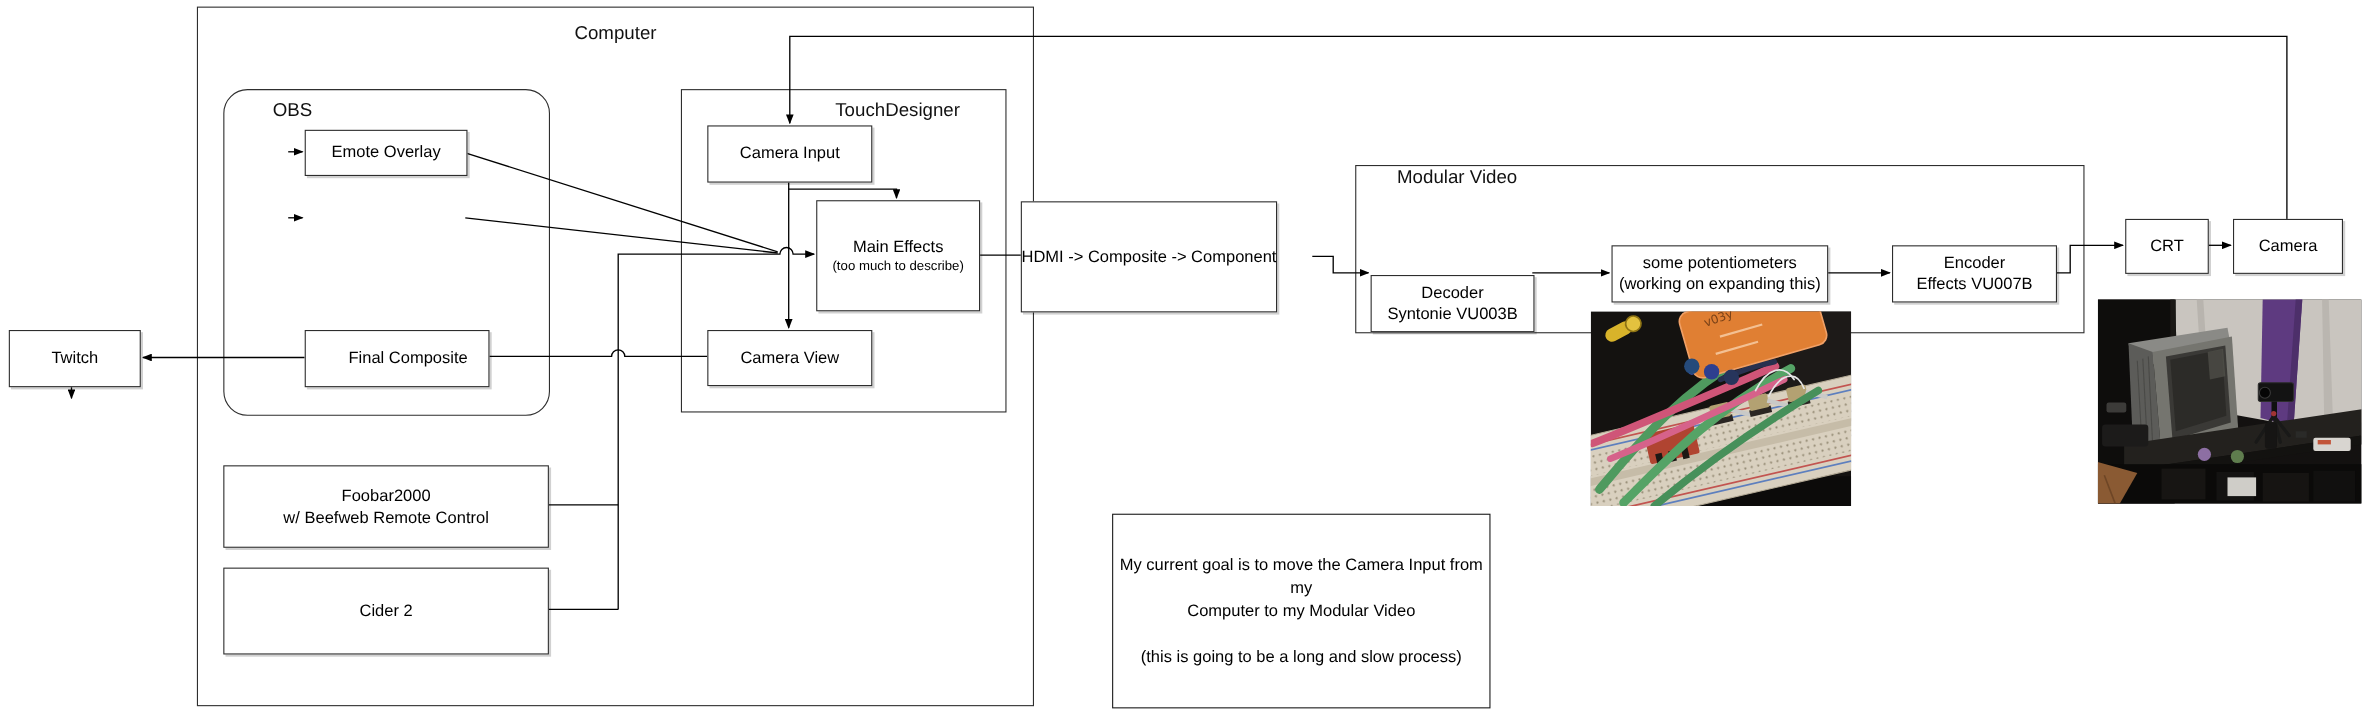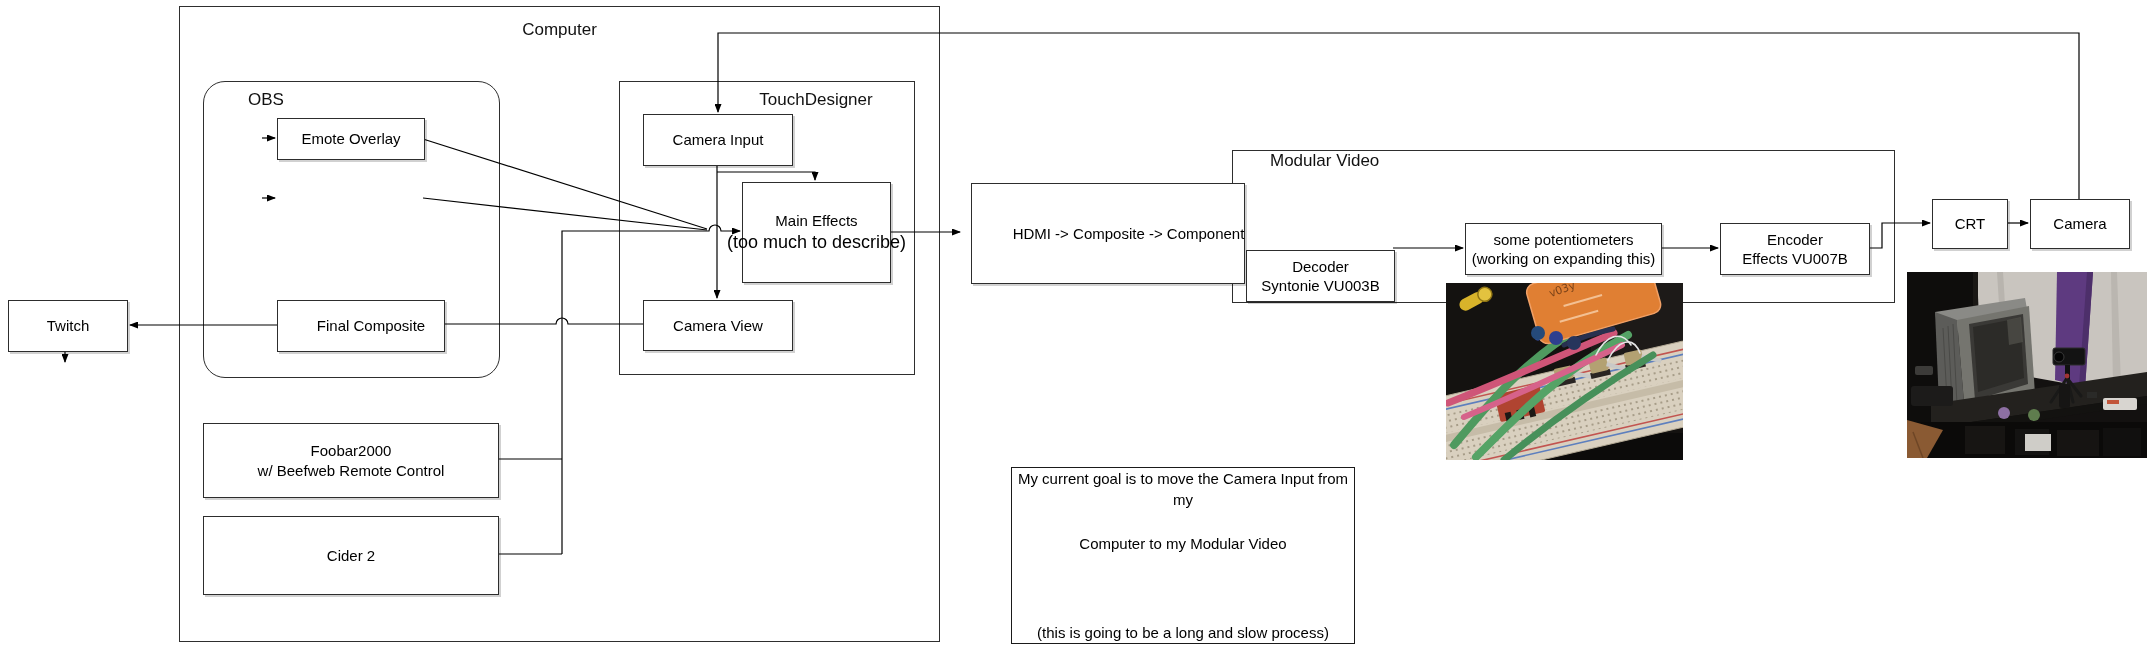--- a/index.html
+++ b/index.html
@@ -117,28 +117,28 @@
   <div class="node" style="left:203px;top:516px;width:294px;height:77px;">
     <div class="l">Cider 2</div>
   </div>
 
   <div class="node" style="left:643px;top:114px;width:148px;height:50px;">
     <div class="l">Camera Input</div>
   </div>
 
   <div class="node" style="left:742px;top:182px;width:147px;height:99px;">
     <div class="l">Main Effects</div>
-    <div class="l" style="font-size:18px;">(too much to describe)</div>
+    <div class="l" style="font-size:12px;">(too much to describe)</div>
   </div>
 
   <div class="node" style="left:643px;top:300px;width:148px;height:49px;">
     <div class="l">Camera View</div>
   </div>
 
-  <div class="node" style="left:971px;top:183px;width:231px;height:99px;padding-left:41px;">
+  <div class="node" style="left:928px;top:183px;width:231px;height:99px;">
     <div class="l">HDMI -&gt; Composite -&gt; Component</div>
   </div>
 
   <div class="node" style="left:1246px;top:223px;width:147px;height:50px;margin-top:27px;">
     <div class="l">Decoder</div>
     <div class="l">Syntonie VU003B</div>
   </div>
 
   <div class="node" style="left:1465px;top:223px;width:195px;height:50px;">
     <div class="l">some potentiometers</div>
@@ -151,21 +151,21 @@
   </div>
 
   <div class="node" style="left:1932px;top:199px;width:74px;height:48px;">
     <div class="l">CRT</div>
   </div>
 
   <div class="node" style="left:2030px;top:199px;width:98px;height:48px;">
     <div class="l">Camera</div>
   </div>
 
-  <div class="note-box" style="left:1011px;top:467px;width:342px;height:175px;justify-content:space-between;">
+  <div class="note-box" style="left:1011px;top:467px;width:342px;height:175px;">
     <div>My current goal is to move the Camera Input from my</div>
     <div>Computer to my Modular Video</div>
     <div class="spacer"></div>
     <div>(this is going to be a long and slow process)</div>
   </div>
 
   <div class="photo" style="left:1446px;top:283px;width:237px;height:177px;" role="img" aria-label="Photo: breadboard with three potentiometers, small red PCB, orange device and green, pink and blue patch cables on a dark surface">
     <svg width="237" height="177" viewBox="0 0 237 177">
       <defs>
         <pattern id="bbholes" width="6" height="6" patternUnits="userSpaceOnUse">

